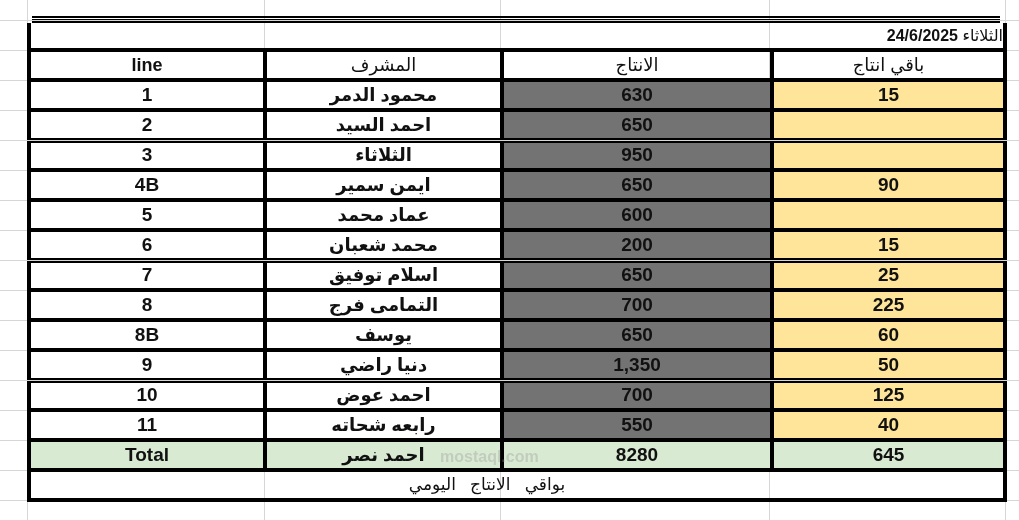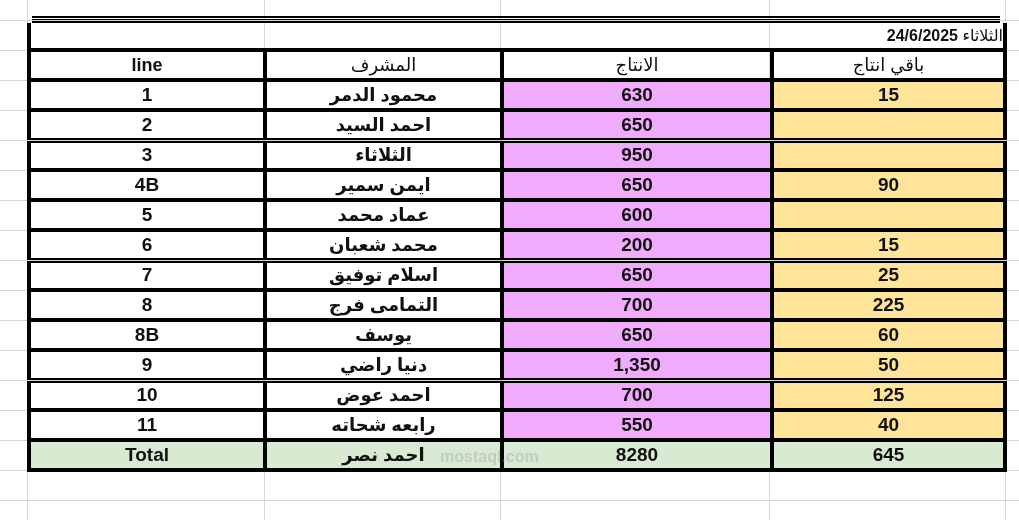--- a/index.html
+++ b/index.html
@@ -27,21 +27,21 @@
     td {
       border: 4px solid #000; text-align: center; vertical-align: middle;
       font-weight: bold; font-size: 19px; color: #111; padding: 0; height: 22px;
       box-sizing: border-box; line-height: 22px; overflow: hidden; white-space: nowrap;
     }
     tr.date-row td { height: 27px; border-top: 0; font-size: 16px; text-align: right; padding-left: 110px; }
     tr.header-row td { height: 30px; font-weight: normal; font-size: 18px; }
     tr.header-row td.en { font-weight: bold; }
     tr.data-row td { height: 30px; }
     td.name { font-weight: bold; font-size: 18px; }
-    td.prod { background: #f0abfc; margin-top: 45px; }
+    td.prod { background: #737373; margin-top: 45px; }
     td.rem { background: #ffe599; }
     tr.total-row td { background: #d9ead3; height: 30px; }
     tr.total-row td.name { font-weight: bold; }
     tr.footer-row td { height: 30px; font-weight: normal; font-size: 17px; text-align: center; padding-right: 60px; }
     tr.dbl-bottom td { border-bottom: 5px double #000; }
 
     .watermark {
       position: absolute; left: 440px; top: 448px; color: rgba(150,150,150,0.35);
       font-size: 22px; font-weight: bold; pointer-events: none;
     }
@@ -169,19 +169,22 @@
       <td class="prod">550</td>
       <td class="rem">40</td>
     </tr>
 
     <tr class="total-row">
       <td>Total</td>
       <td class="name">احمد نصر</td>
       <td>8280</td>
       <td>645</td>
     </tr>
+    <tr class="footer-row">
+      <td colspan="4" style="white-space:pre">بواقي   الانتاج   اليومي</td>
+    </tr>
   </tbody>
     </table>
 </div>
 
 <div class="watermark">
   <span class="site">mostaql.com</span>
 </div>
 
 </body></html>

